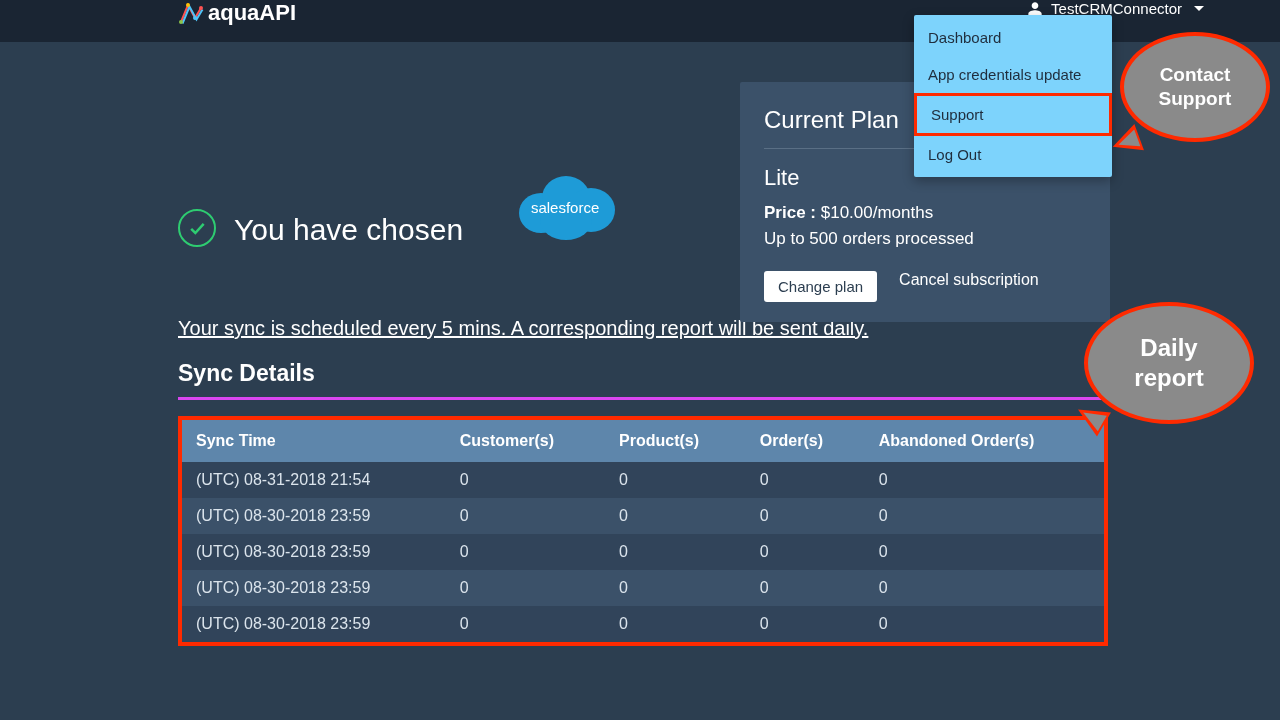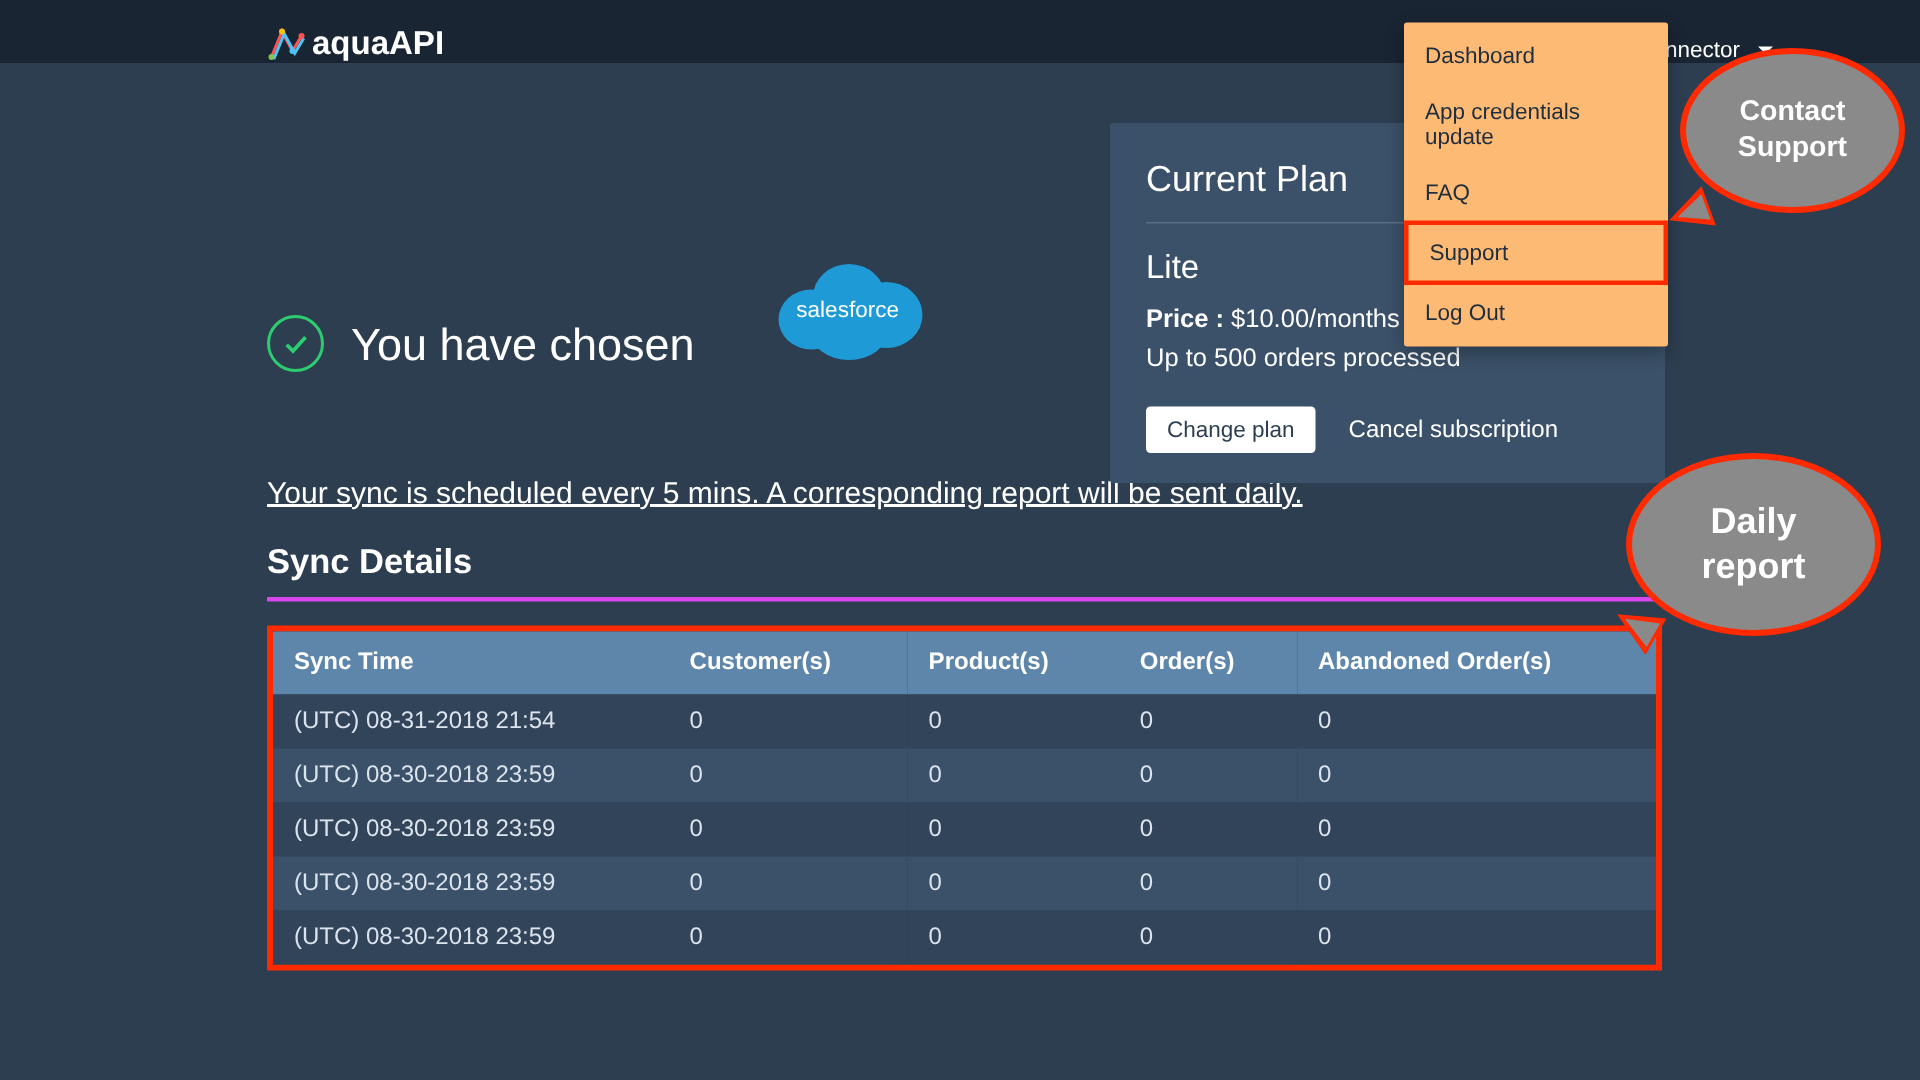--- a/index.html
+++ b/index.html
@@ -9,23 +9,23 @@
     background: #2c3e50;
     font-family: -apple-system, BlinkMacSystemFont, "Segoe UI", Helvetica, Arial, sans-serif;
     color: #fff;
     overflow: hidden;
     position: relative;
   }
   .topbar {
     background: #1a2533;
     height: 42px;
     display: flex;
-    align-items: flex-end;
+    align-items: flex-start;
     justify-content: space-between;
-    padding: 0 98px 0 178px;
+    padding: 0 76px 0 178px;
   }
   .logo {
     display: flex;
     align-items: center;
     gap: 4px;
     font-weight: 600;
     font-size: 22px;
     color: #fff;
   }
   .logo-mark {
@@ -99,43 +99,43 @@
     font-size: 24px;
     font-weight: 400;
     border-bottom: 1px solid #5a6f85;
     padding-bottom: 14px;
     margin-bottom: 16px;
   }
   .plan-name { font-size: 22px; font-weight: 400; margin-bottom: 12px; }
   .plan-price { font-size: 17px; margin-bottom: 6px; }
   .plan-price b { font-weight: 600; }
   .plan-desc { font-size: 17px; margin-bottom: 22px; }
-  .plan-actions { display: flex; align-items: center; gap: 22px; }
+  .plan-actions { display: flex; gap: 22px; }
   .btn-change {
     background: #fff;
     color: #2c3e50;
     border: none;
     padding: 7px 14px;
     font-size: 15px;
     border-radius: 3px;
     cursor: pointer;
   }
   .link-cancel {
     color: #fff;
     font-size: 16px;
     text-decoration: none;
     cursor: pointer;
   }
 
   .dropdown {
     position: absolute;
     top: 15px;
     right: 168px;
-    width: 176px;
-    background: #fdba74;
+    width: 198px;
+    background: #7dd3fc;
     color: #1a2533;
     border-radius: 2px;
     box-shadow: 0 4px 12px rgba(0,0,0,0.3);
     z-index: 20;
     padding: 4px 0;
   }
   .dropdown-item {
     padding: 10px 14px;
     font-size: 15px;
     color: #1f2d3d;
@@ -355,21 +355,20 @@
           </tr>
         </tbody>
     </table>
   </div>
 
 </div>
 
 <div class="dropdown" id="dropdown">
     <div class="dropdown-item">Dashboard</div>
     <div class="dropdown-item">App credentials update</div>
-    <div class="dropdown-item">FAQ</div>
     <div class="dropdown-item highlight">Support</div>
     <div class="dropdown-item">Log Out</div>
   </div>
 
 <div class="callout callout-support">
   <span style="white-space:pre-line">Contact
 Support</span>
 </div>
 <div class="callout-tail tail-support"></div>
 

